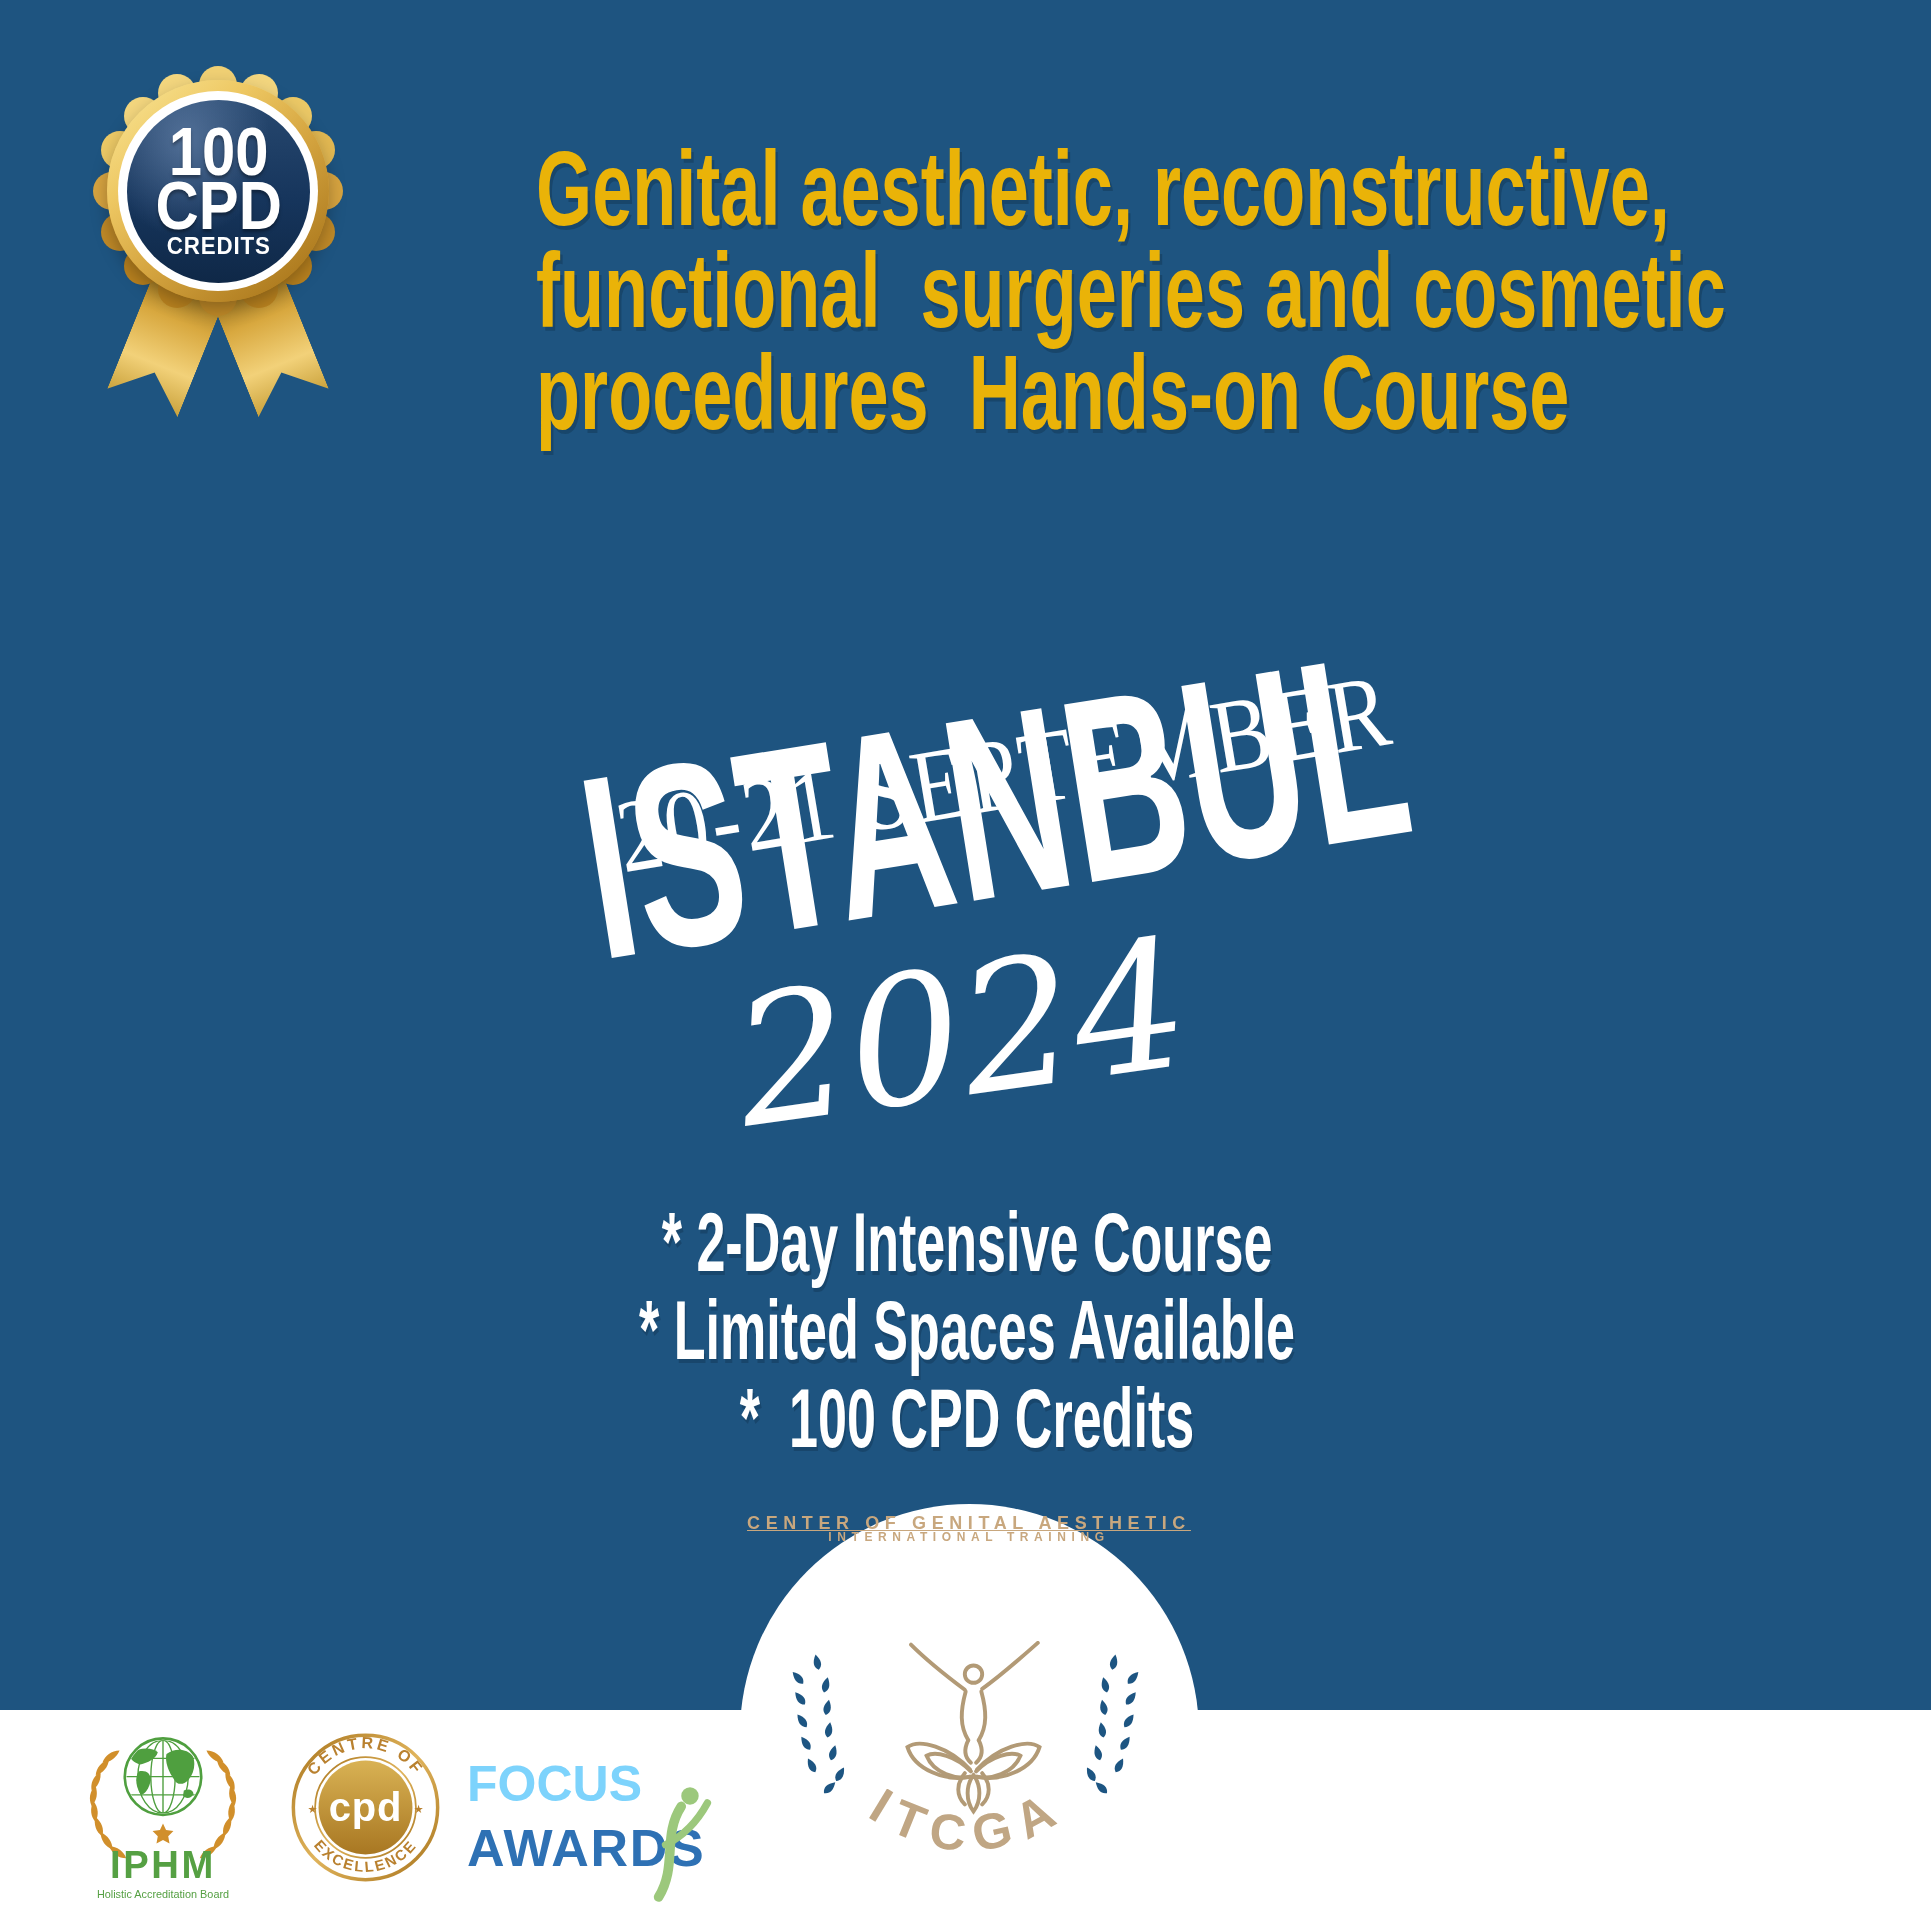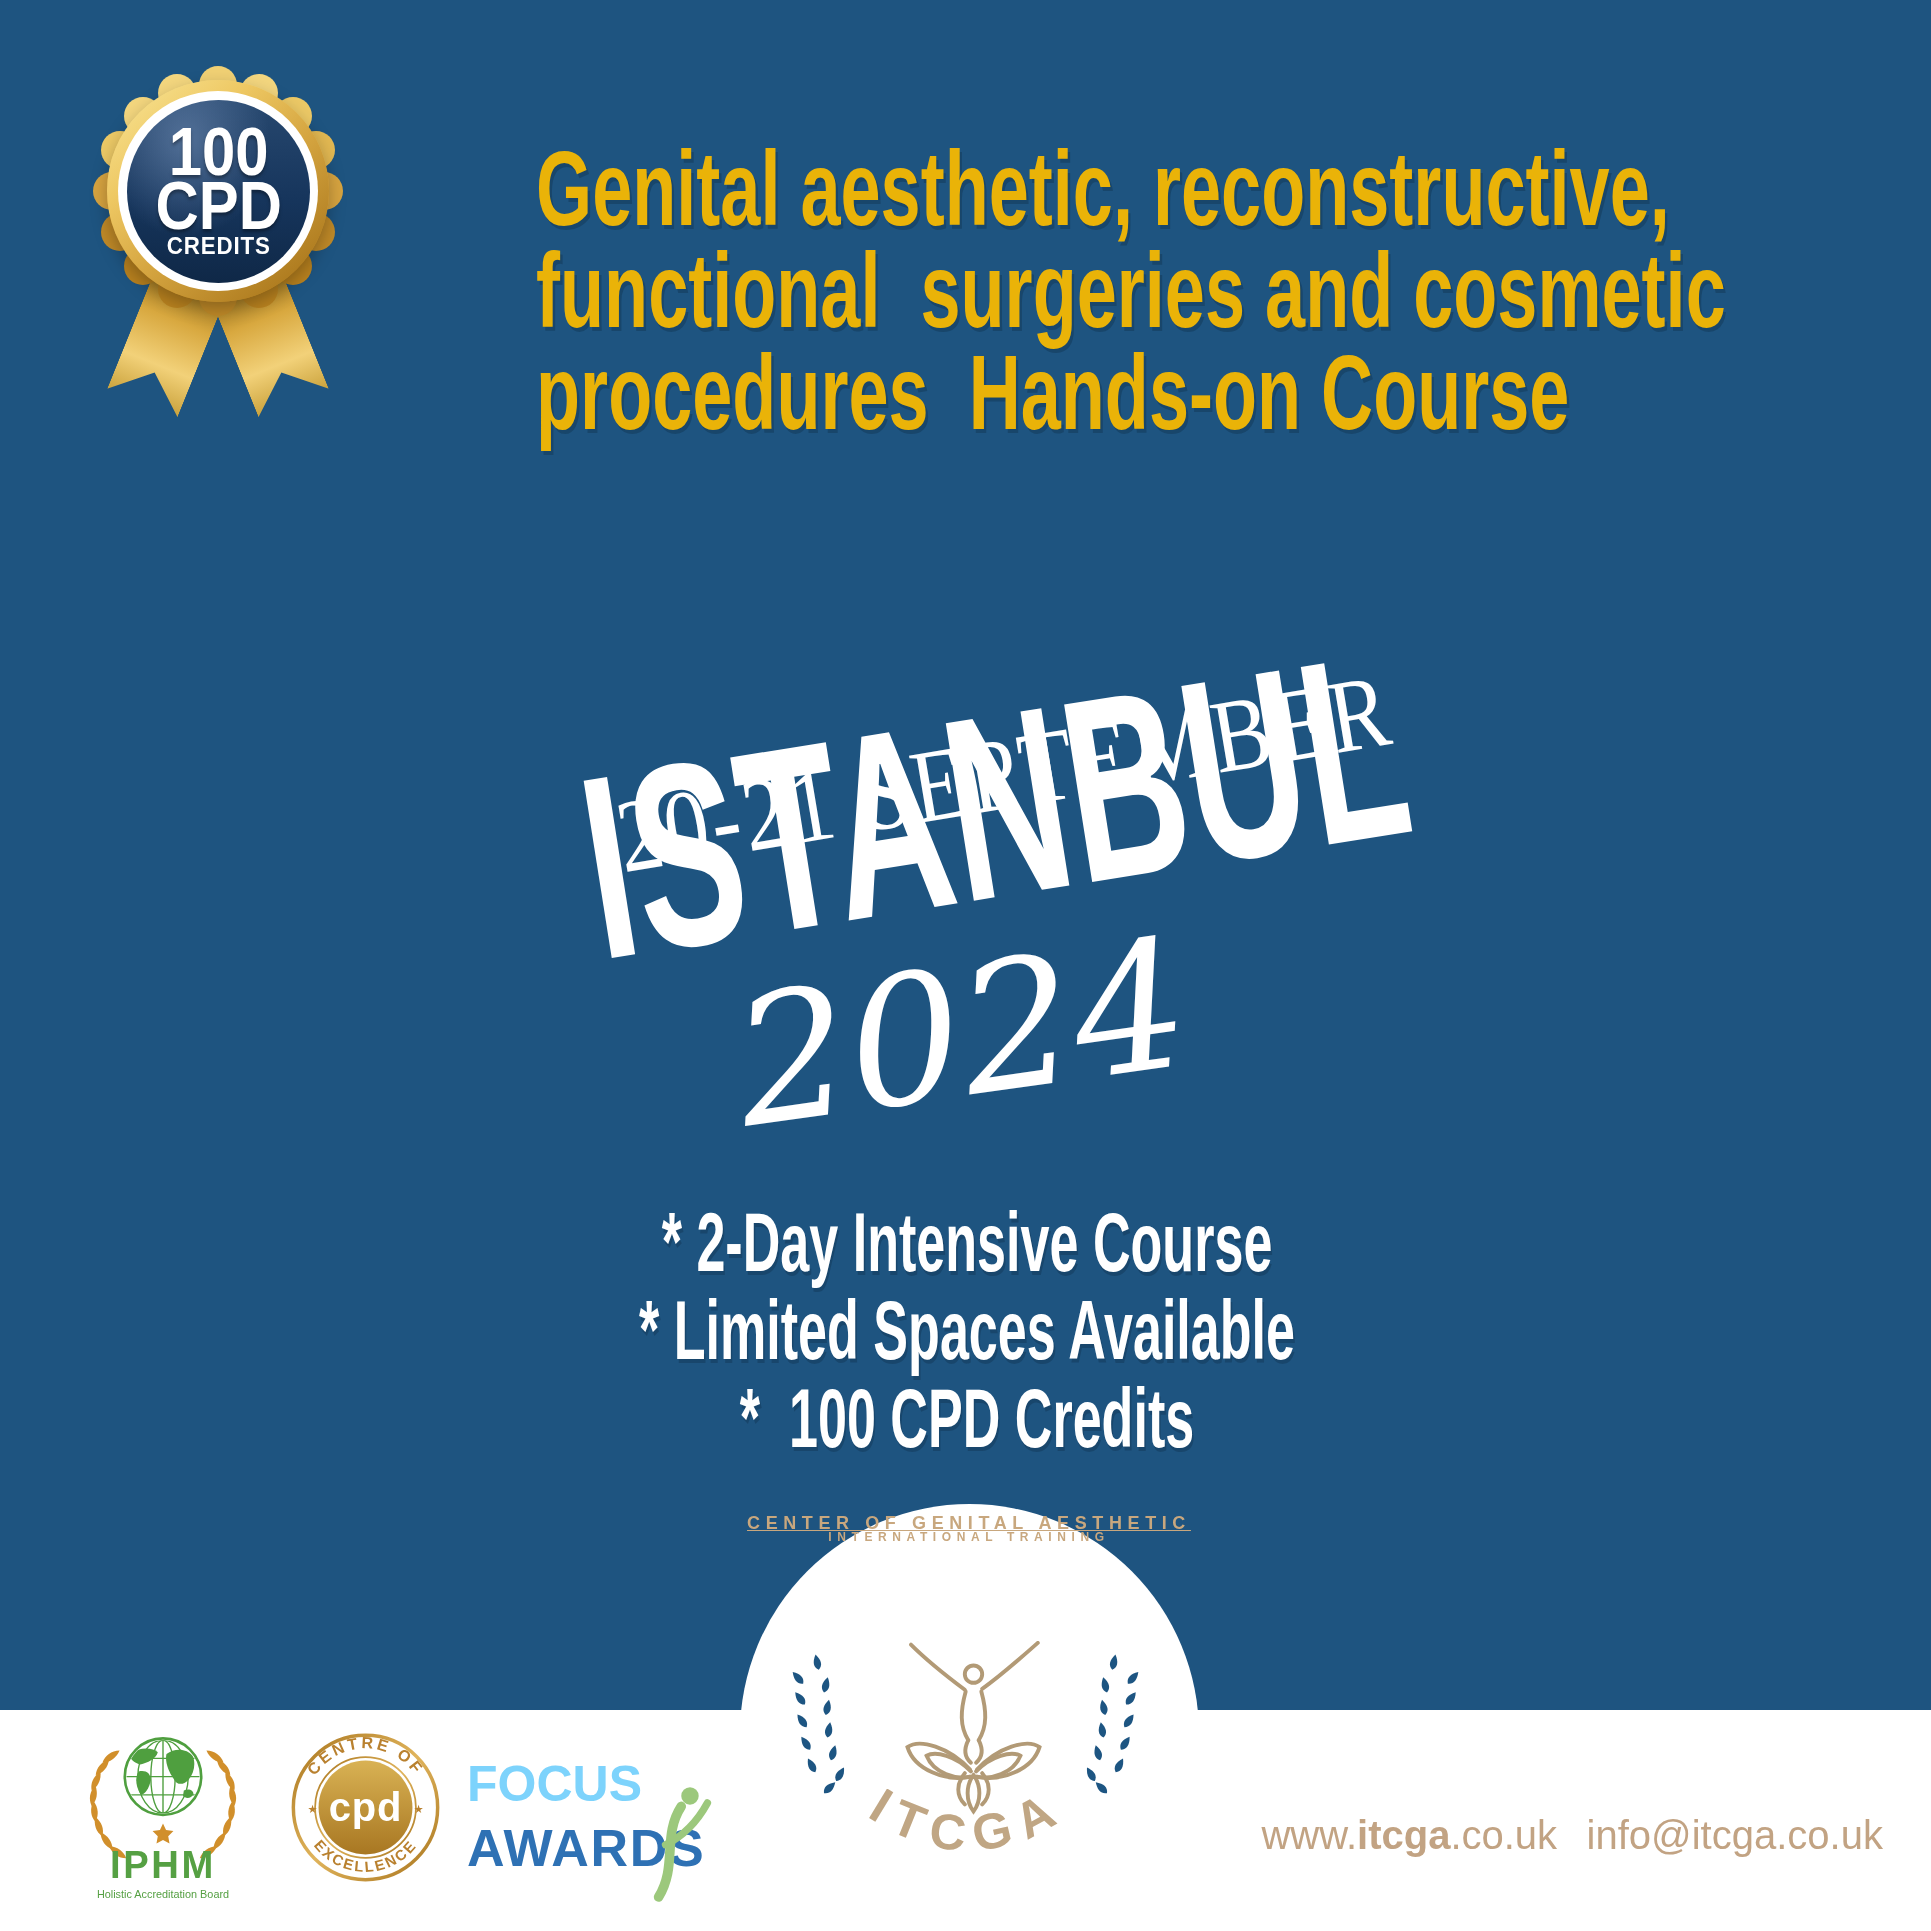--- a/index.html
+++ b/index.html
@@ -272,20 +272,17 @@
   <div class="w1">FOCUS</div>
   <div class="w2">AWARDS</div>
   <svg class="fig" width="70" height="122" viewBox="0 0 80 140">
     <circle cx="48" cy="16" r="10" fill="#9cc87c"></circle>
     <path d="M12,132 C34,96 16,62 38,28" stroke="#9cc87c" stroke-width="11" fill="none" stroke-linecap="round"></path>
     <path d="M20,72 C40,62 56,46 68,24" stroke="#9cc87c" stroke-width="8.5" fill="none" stroke-linecap="round"></path>
   </svg>
 </div>
 
 <div class="abs contact">
-  <div class="web">
-    <span><span>www.</span><b>itcga</b><span>.co.uk</span></span><span class="sp"></span><span>info@itcga.co.uk</span>
-  </div>
   <div class="phones">
     <span class="sp"></span>
   </div>
 </div>
 
 
 </body></html>

